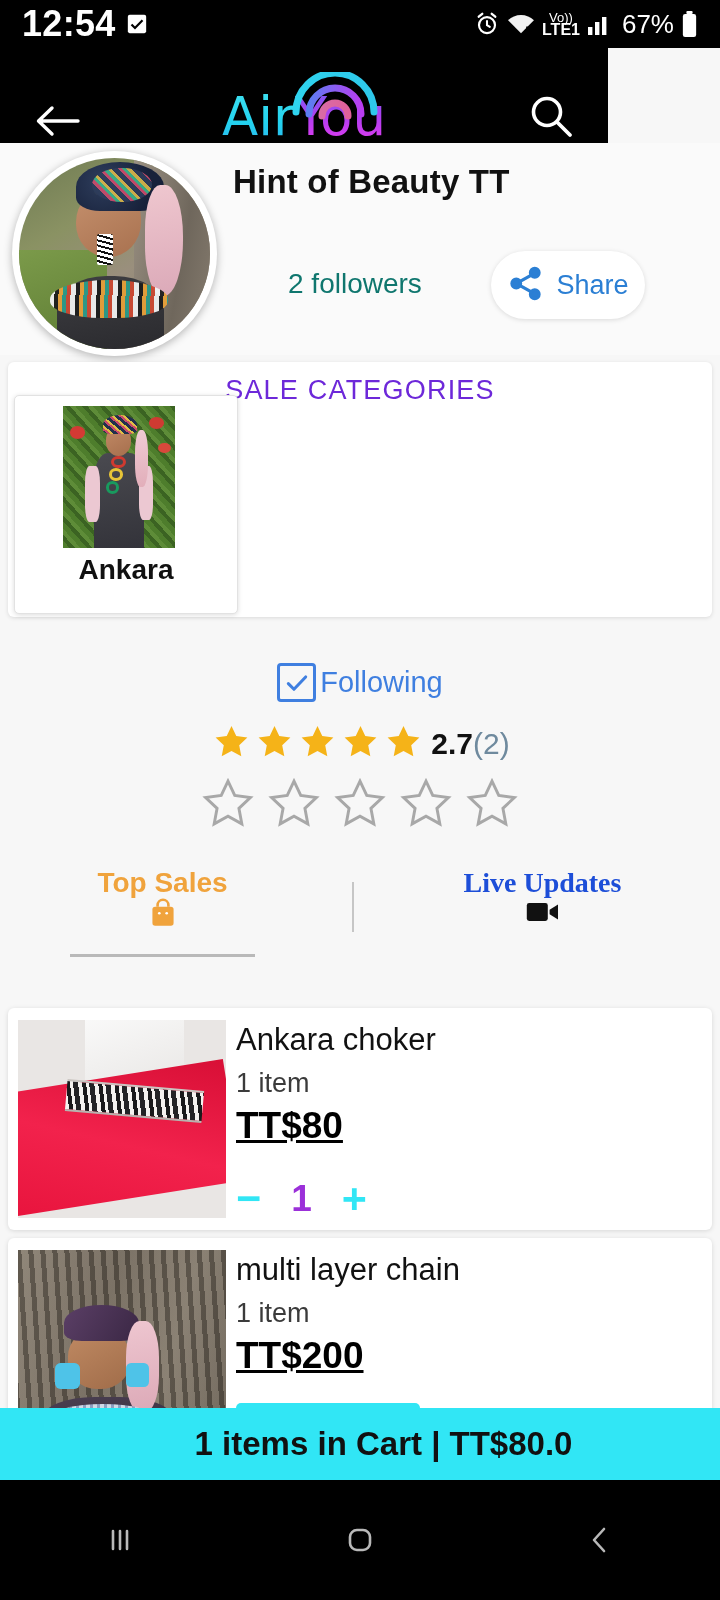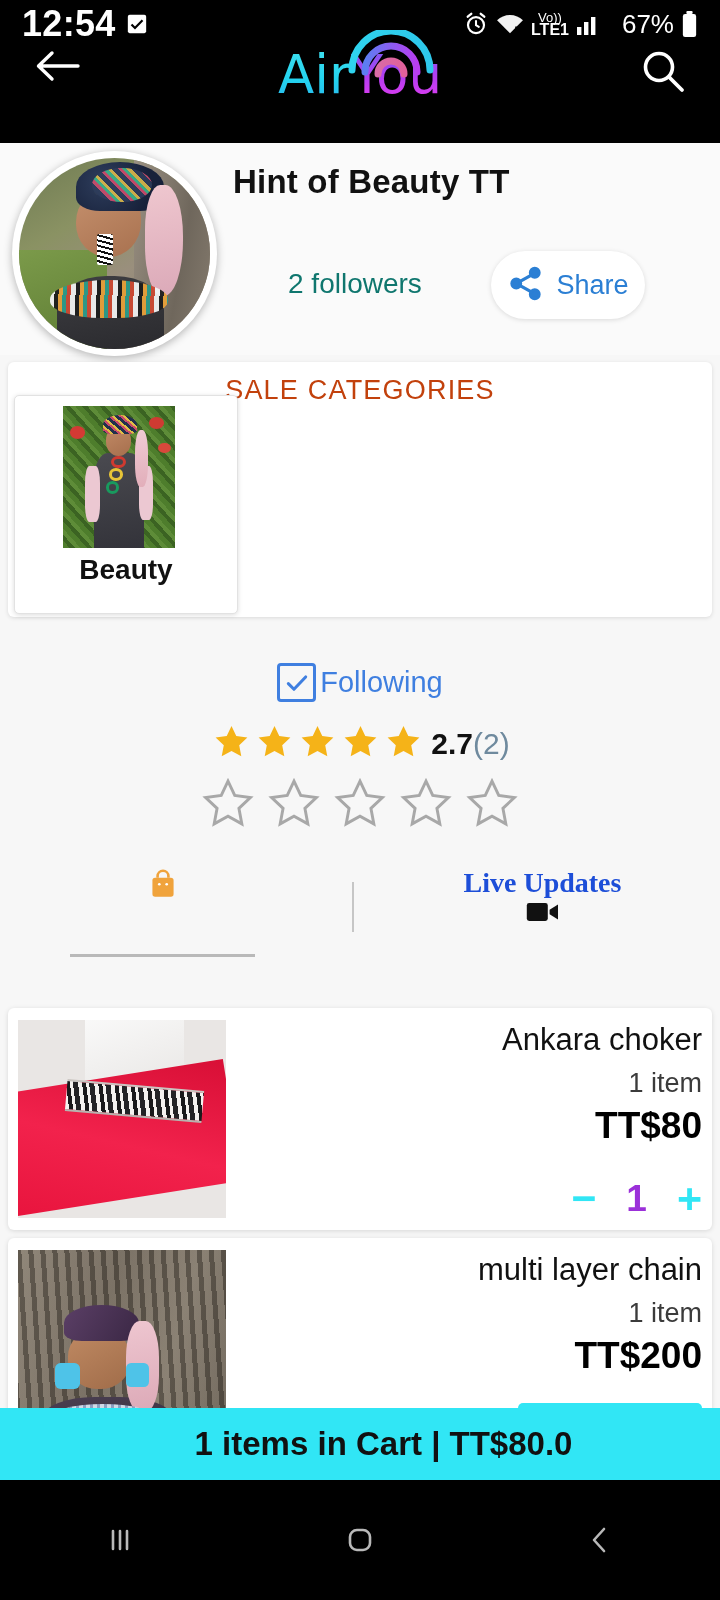--- a/index.html
+++ b/index.html
@@ -14,28 +14,28 @@
   
   .statusbar {
     position:absolute; top:0; left:0; width:720px; height:48px;
     background:#000; color:#fff;
     display:flex; align-items:center; justify-content:space-between;
     padding:0 22px;
   }
   .sb-left { display:flex; align-items:center; gap:10px; }
   .sb-time { font-size:36px; font-weight:700; letter-spacing:.3px; }
   .sb-right { display:flex; align-items:center; gap:7px; }
-  .sb-pct { font-size:26px; font-weight:400; margin-left:13px; }
+  .sb-pct { font-size:26px; font-weight:400; margin-left:2px; }
   .ico { display:block; }
 
   
   .appbar {
-    position:absolute; top:48px; left:0; width:720px; height:95px;
+    position:absolute; top:48px; left:0; width:608px; height:95px;
     background:#000;
-    display:flex; align-items:flex-start; justify-content:space-between;
+    display:flex; align-items:flex-end; justify-content:space-between;
     padding:0 34px;
   }
   .logo-wrap { position:relative; display:flex; align-items:flex-end; }
   .logo-text {
     font-size:53px; font-weight:400; line-height:1;
     font-family:"DejaVu Sans", sans-serif;
   }
   .logo-air {
     background:linear-gradient(180deg,#3fe0f0 0%,#23d3ef 60%,#2bb9ee 100%);
     -webkit-background-clip:text; background-clip:text; color:transparent;
@@ -100,21 +100,21 @@
   .share-label { color:#2b7fd4; font-size:27px; }
 
   
   .cats-panel {
     position:absolute; left:8px; top:362px; width:704px; height:255px;
     background:#fff; border-radius:6px;
     box-shadow:0 1px 4px rgba(0,0,0,.12);
   }
   .cats-title {
     position:absolute; top:13px; left:0; width:100%;
-    text-align:center; font-size:27px; color:#c2410c; letter-spacing:1.2px;
+    text-align:center; font-size:27px; color:#6d28d9; letter-spacing:1.2px;
   }
   .cat-card {
     position:absolute; left:6px; top:33px; width:224px; height:219px;
     background:#fff; border:1px solid #e2e2e2; border-radius:5px;
     box-shadow:0 1px 5px rgba(0,0,0,.14);
   }
   .cat-img {
     position:absolute; left:48px; top:10px; width:112px; height:142px;
     overflow:hidden;
     background:linear-gradient(170deg,#4f7a2e,#3f6424 70%);
@@ -220,25 +220,25 @@
     background:linear-gradient(170deg,#eec6d0,#dca9b7);}
   .p2-e1{position:absolute;left:18%;top:57%;width:12%;height:13%;border-radius:22%;background:#4ec3e8;}
   .p2-e2{position:absolute;left:52%;top:57%;width:11%;height:12%;border-radius:22%;background:#4ec3e8;}
   .p2-tor{position:absolute;left:12%;bottom:0;width:62%;height:26%;border-radius:40% 40% 0 0;
     background:linear-gradient(170deg,#4b3f52,#342b3a);}
   .p2-neck{position:absolute;left:16%;bottom:8%;width:50%;height:14%;border-radius:50% 50% 40% 40%;
     background:repeating-linear-gradient(90deg,#cfd9e6 0 4px,#8e9fc0 4px 7px);}
   .p2-ring{position:absolute;left:34%;bottom:2%;width:15%;height:12%;border-radius:50%;
     border:5px solid #2f3f7d;}
 
-  .pinfo { flex:1; display:flex; flex-direction:column; align-items:flex-end;
+  .pinfo { flex:1; display:flex; flex-direction:column; align-items:flex-start;
     padding:14px 10px 8px; }
   .pname { font-size:31px; color:#111; text-align:center; }
   .pqty-label { font-size:27px; color:#3b3b3b; margin-top:10px; }
-  .pprice { font-size:37px; font-weight:bold; color:#000; margin-top:6px; }
+  .pprice { font-size:37px; font-weight:bold; color:#000; margin-top:6px;text-decoration:underline; }
   .stepper { display:flex; align-items:center; gap:30px; margin-top:30px; }
   .step-btn { font-size:43px; color:#31e6f5; font-weight:bold; cursor:pointer; line-height:1; }
   .step-val { font-size:37px; color:#9b30d9; font-weight:bold; }
   .add-btn {
     margin-top:26px; background:#31e6f5; border-radius:5px;
     padding:11px 44px; display:flex; align-items:center; gap:10px;
     cursor:pointer;
   }
   .add-label { font-size:31px; font-weight:bold; color:#111; }
 
@@ -386,21 +386,21 @@
         <div class="ci-body"></div>
           <div class="ci-arm"></div>
           <div class="ci-arm2"></div>
         <div class="ci-tail"></div>
           <div class="ci-face"></div>
           <div class="ci-scarf"></div>
         <div class="ci-n1"></div>
           <div class="ci-n2"></div>
           <div class="ci-n3"></div>
       </div>
-      <div class="cat-label">Beauty</div>
+      <div class="cat-label">Ankara</div>
     </div>
   </div>
 
   <div class="following-row">
     <span class="chk">
       <svg width="26" height="26" viewBox="0 0 24 24">
         <path d="M4 12.6l5.2 5.2L20 6.4" stroke="#3f7fe0" stroke-width="2.8" fill="none" stroke-linecap="round" stroke-linejoin="round"></path>
       </svg>
     </span>
     <span class="following-label">Following</span>
@@ -439,20 +439,21 @@
     <span class="starbtn"><svg width="54" height="54" viewBox="0 0 24 24" fill="none" stroke="#a8a8a8" stroke-width="1.3">
           <path d="M12 2.3l3 6.35 6.95.92-5.1 4.82 1.3 6.9L12 17.9l-6.15 3.39 1.3-6.9-5.1-4.82 6.95-.92z"></path>
         </svg></span>
     <span class="starbtn"><svg width="54" height="54" viewBox="0 0 24 24" fill="none" stroke="#a8a8a8" stroke-width="1.3">
           <path d="M12 2.3l3 6.35 6.95.92-5.1 4.82 1.3 6.9L12 17.9l-6.15 3.39 1.3-6.9-5.1-4.82 6.95-.92z"></path>
         </svg></span>
   </div>
 
   <div class="tabs">
     <div class="tab tab-top">
+      <div class="tab-label">Top Sales</div>
       <span>
         <svg width="30" height="32" viewBox="0 0 24 26" fill="#f0a33c">
           <path d="M7.6 8V6.6a4.4 4.4 0 018.8 0V8" fill="none" stroke="#f0a33c" stroke-width="2.1"></path>
           <rect x="3.4" y="8" width="17.2" height="15.4" rx="2.2"></rect>
           <circle cx="9" cy="13.2" r="1.1" fill="#fff"></circle>
           <circle cx="15" cy="13.2" r="1.1" fill="#fff"></circle>
         </svg>
       </span>
     </div>
     <div class="tab tab-live">

